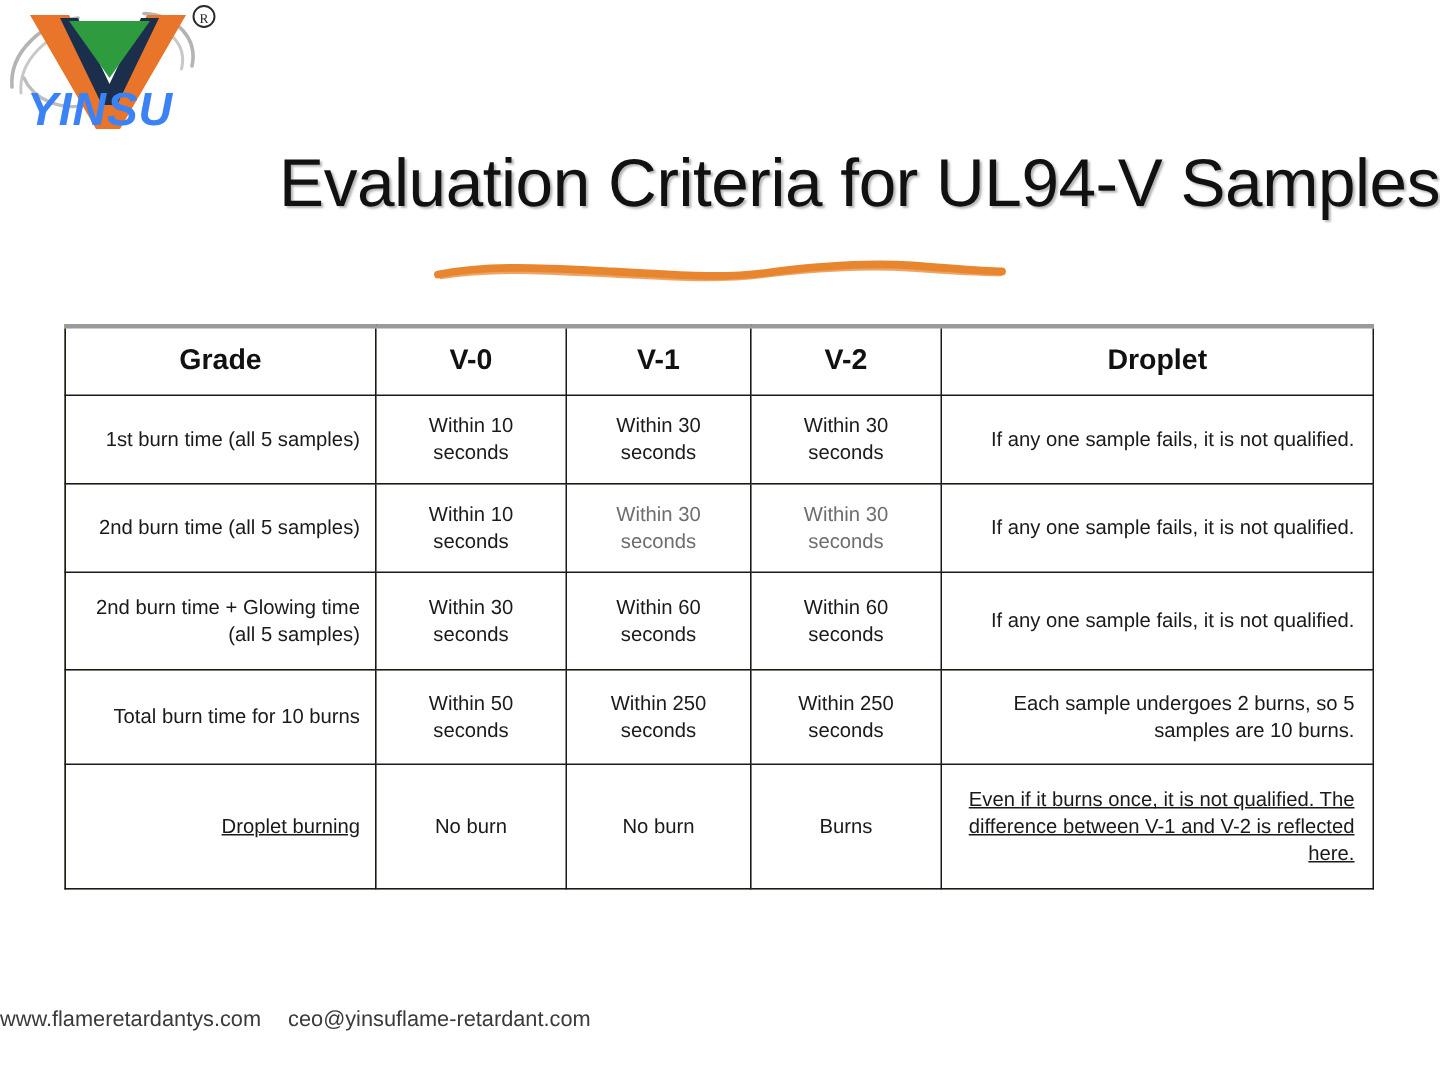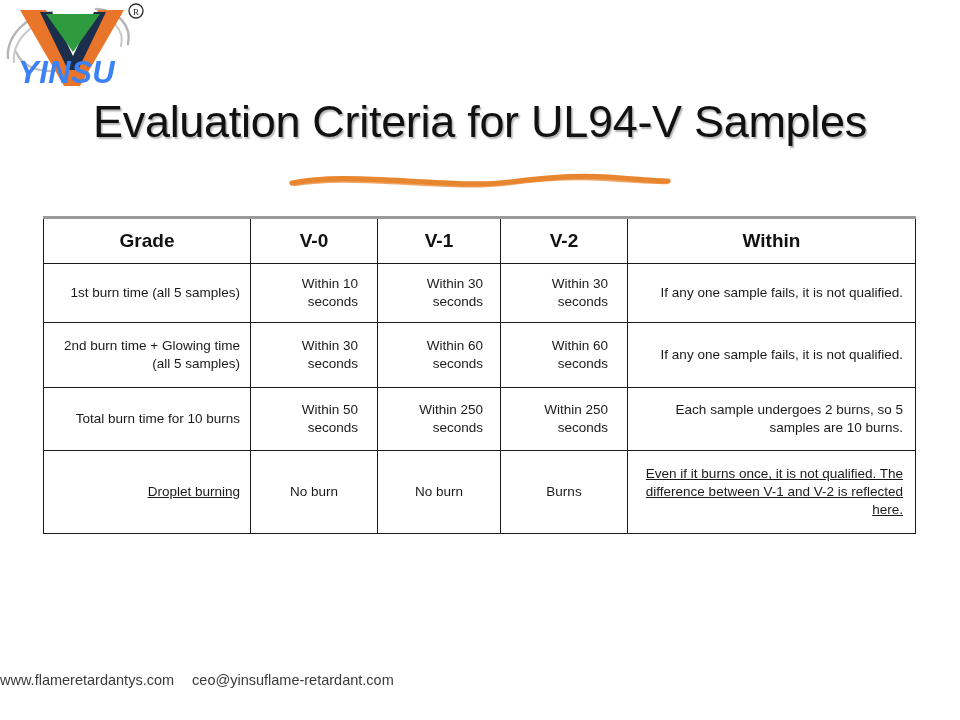--- a/index.html
+++ b/index.html
@@ -37,21 +37,21 @@
     color: #3b82f6;
     line-height: 1;
   }
 
   
   #title {
     position: absolute;
     left: 0;
     top: 96px;
     width: 960px;
-    text-align: center;
+    text-align: right;
     font-size: 45px;
     font-weight: 400;
     color: #111111;
     letter-spacing: -0.3px;
     text-shadow: 1.5px 1.5px 1.5px rgba(120,120,120,0.55);
     white-space: nowrap;
   }
 
   
   #divider {
@@ -109,21 +109,21 @@
   tbody td .cell {
     padding: 6px 8px;
     display: block;
   }
   tbody td.grade-cell .cell { padding: 6px 10px; }
   tbody td.v-cell {
     text-align: center;
   }
   tbody td.v-cell .cell {
     display: inline-block;
-    text-align: right;
+    text-align: center;
     max-width: 88px;
     padding: 6px 2px;
   }
   tbody td.remarks-cell .cell { padding: 6px 12px; }
 
   tr.r1 td { height: 58px; }
   tr.r2 td { height: 58px; }
   tr.r3 td { height: 64px; }
   tr.r4 td { height: 62px; }
   tr.r5 td { height: 82px; text-decoration: underline; }
@@ -187,35 +187,46 @@
         <col class="col-v1">
         <col class="col-v2">
         <col class="col-remarks">
     </colgroup>
     <thead>
       <tr>
         <th>Grade</th>
         <th>V-0</th>
         <th>V-1</th>
         <th>V-2</th>
-        <th class="th-remarks">Within</th>
+        <th class="th-remarks">Droplet</th>
       </tr>
     </thead>
     <tbody>
       <tr class="r1">
         <td class="grade-cell">
             <span class="cell">1st burn time (all 5 samples)</span>
           </td>
         <td class="v-cell"><span class="cell">Within 10 seconds</span></td>
         <td class="v-cell"><span class="cell">Within 30 seconds</span></td>
         <td class="v-cell"><span class="cell">Within 30 seconds</span></td>
         <td class="remarks-cell">
             <span class="cell">If any one sample fails, it is not qualified.</span>
           </td>
       </tr>
+      <tr class="r2">
+        <td class="grade-cell">
+            <span class="cell">2nd burn time (all 5 samples)</span>
+          </td>
+        <td class="v-cell"><span class="cell">Within 10 seconds</span></td>
+        <td class="v-cell faded"><span class="cell">Within 30 seconds</span></td>
+        <td class="v-cell faded"><span class="cell">Within 30 seconds</span></td>
+        <td class="remarks-cell">
+            <span class="cell">If any one sample fails, it is not qualified.</span>
+          </td>
+      </tr>
       <tr class="r3">
         <td class="grade-cell">
             <span class="cell">2nd burn time + Glowing time (all 5 samples)</span>
           </td>
         <td class="v-cell"><span class="cell">Within 30 seconds</span></td>
         <td class="v-cell"><span class="cell">Within 60 seconds</span></td>
         <td class="v-cell"><span class="cell">Within 60 seconds</span></td>
         <td class="remarks-cell">
             <span class="cell">If any one sample fails, it is not qualified.</span>
           </td>

